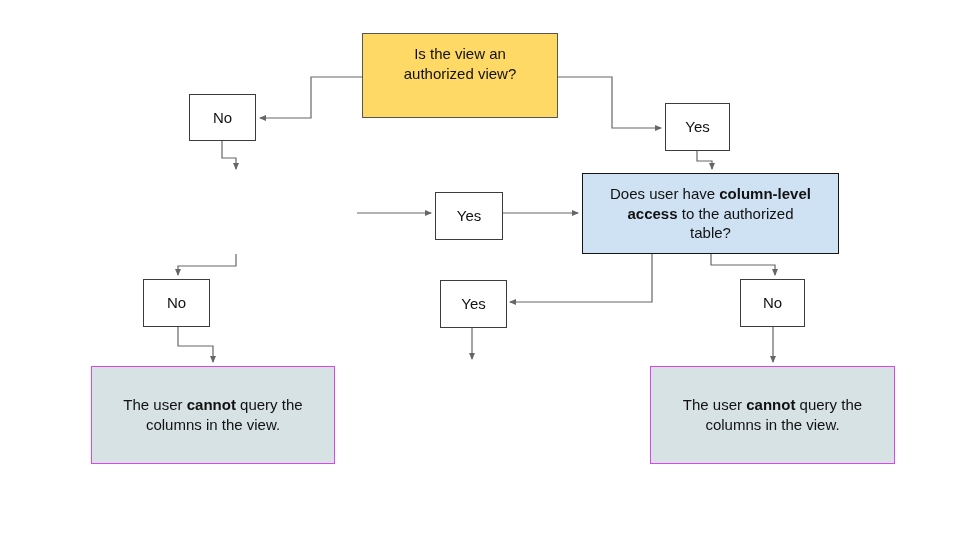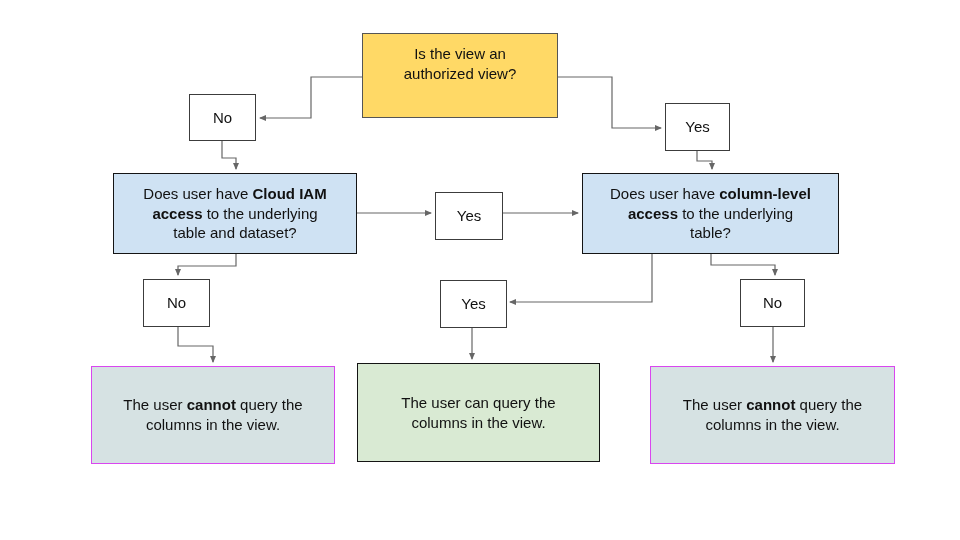--- a/index.html
+++ b/index.html
@@ -83,49 +83,43 @@
   </div>
 
   <div class="node small" style="left:189px;top:94px;width:67px;height:47px;">
     <span>No</span>
   </div>
 
   <div class="node small" style="left:665px;top:103px;width:65px;height:48px;">
     <span>Yes</span>
   </div>
 
-  <div class="node question" style="left:113px;top:173px;width:244px;height:81px;">
-    <span><span>Does user have </span><b>Cloud IAM access</b><span> to the underlying table and dataset?</span></span>
-  </div>
 
   <div class="node small" style="left:435px;top:192px;width:68px;height:48px;">
     <span>Yes</span>
   </div>
 
   <div class="node question" style="left:582px;top:173px;width:257px;height:81px;">
-    <span><span>Does user have </span><b>column-level access</b><span> to the underlying table?</span></span>
+    <span><span>Does user have </span><b>column-level access</b><span> to the authorized table?</span></span>
   </div>
 
   <div class="node small" style="left:143px;top:279px;width:67px;height:48px;">
     <span>No</span>
   </div>
 
   <div class="node small" style="left:440px;top:280px;width:67px;height:48px;">
     <span>Yes</span>
   </div>
 
   <div class="node small" style="left:740px;top:279px;width:65px;height:48px;">
     <span>No</span>
   </div>
 
   <div class="node result-neg" style="left:91px;top:366px;width:244px;height:98px;">
     <span><span>The user </span><b>cannot</b><span> query the columns in the view.</span></span>
   </div>
 
-  <div class="node result-pos" style="left:357px;top:363px;width:243px;height:99px;">
-    <span>The user can query the columns in the view.</span>
-  </div>
 
   <div class="node result-neg" style="left:650px;top:366px;width:245px;height:98px;">
     <span><span>The user </span><b>cannot</b><span> query the columns in the view.</span></span>
   </div>
 
 </div>
 
 </body></html>

